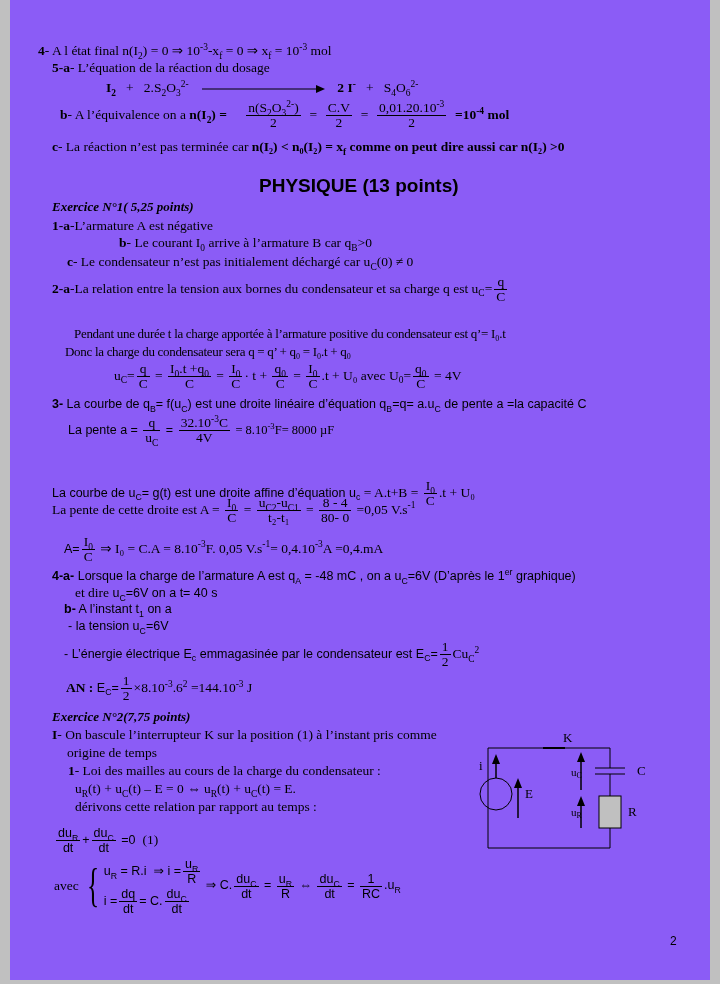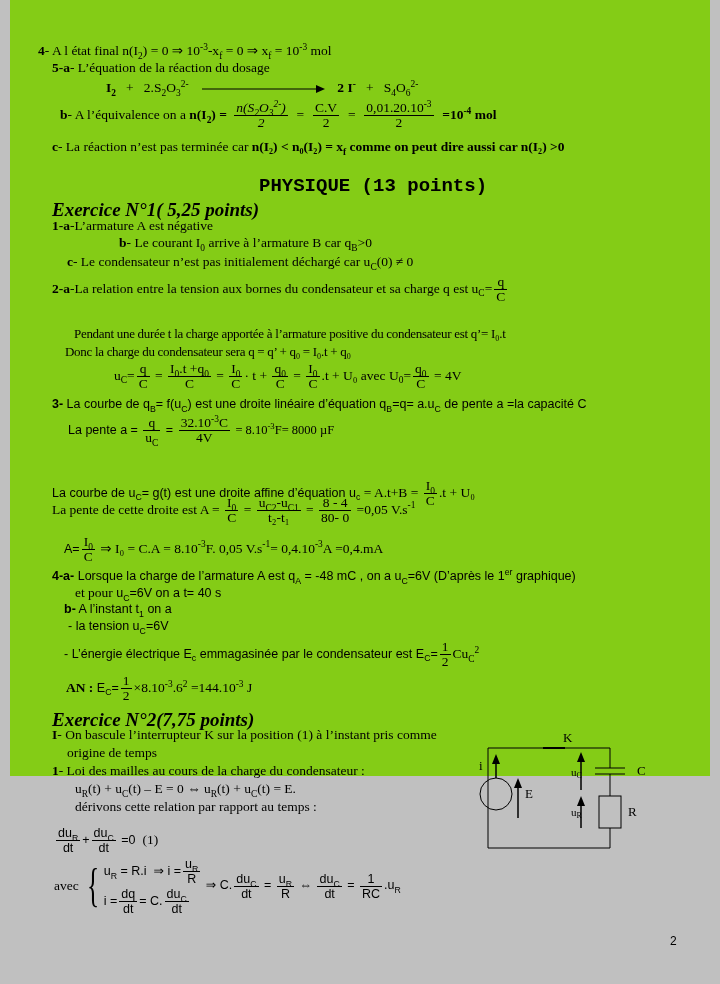--- a/index.html
+++ b/index.html
@@ -1,22 +1,22 @@
 <!DOCTYPE html>
 <html><head>
 <meta charset="utf-8">
 <style>
   html, body { margin:0; padding:0; }
   body { width:720px; height:984px; background:#c0c0c0; position:relative; overflow:hidden; }
-  .page { position:absolute; left:10px; top:0; width:700px; height:776px; background:#84cc16; }
+  .page { position:absolute; left:10px; top:0; width:700px; height:980px; background:#8b5cf6; }
   .ln { position:absolute; white-space:nowrap; color:#000; }
   .ser { font-family:"Liberation Serif", serif; font-size:13.5px; }
   .sans { font-family:"Liberation Sans", sans-serif; font-size:12.5px; }
-  .bi { font-weight:bold; font-style:italic; font-size:19px; }
-  .title { font-family:Liberation Mono, monospace; font-weight:bold; font-size:19px; }
+  .bi { font-weight:bold; font-style:italic; font-size:13px; }
+  .title { font-family:Liberation Sans, sans-serif; font-weight:bold; font-size:19px; }
   sub, sup { font-size:70%; line-height:0; }
   .frac { display:inline-block; vertical-align:middle; text-align:center; margin:0 2px; }
   .frac > span { display:block; line-height:14px; padding:0 2px; }
   .frac > span.num { border-bottom:1px solid #000; }
   .pn { font-family:"Liberation Sans", sans-serif; font-size:12px; }
   .brace { display:inline-block; vertical-align:middle; font-size:46px; line-height:46px; font-family:"Liberation Serif", serif; transform:scaleX(0.55); margin-right:-4px; }
   .sys { display:inline-block; vertical-align:middle; }
   .sys > div { height:30px; line-height:30px; }
 </style>
 </head>
@@ -37,21 +37,21 @@
     <svg width="130" height="10" style="vertical-align:middle; margin:0 6px;">
       <line x1="4" y1="5" x2="118" y2="5" stroke="#000" stroke-width="1.2"></line>
       <polygon points="118,1 127,5 118,9" fill="#000"></polygon>
     </svg>
     <b><span>2 I</span><sup>-</sup></b>
     &nbsp;&nbsp;<span>+</span>&nbsp;&nbsp;
     <span>S</span><sub>4</sub>O<sub>6</sub><sup>2-</sup>
   </div>
   <div class="ln ser" style="left:50px; top:101px;">
     <b>b</b><span>- A l’équivalence on a </span><b><span>n(I</span><sub>2</sub>) =</b>
-    <span class="frac" style="margin-left:4px;font-style:italic;"><span class="num"><span>n(S</span><sub>2</sub>O<sub>3</sub><sup>2-</sup>)</span><span>2</span></span>
+    <span class="frac" style="margin-left:16px;"><span class="num"><span>n(S</span><sub>2</sub>O<sub>3</sub><sup>2-</sup>)</span><span>2</span></span>
     &nbsp;=&nbsp;
     <span class="frac"><span class="num">C.V</span><span>2</span></span>
     &nbsp;=&nbsp;
     <span class="frac"><span class="num"><span>0,01.20.10</span><sup>-3</sup></span><span>2</span></span>
     &nbsp;<b><span>=10</span><sup>-4</sup><span> mol</span></b>
   </div>
   <div class="ln ser" style="left:42px; top:139px;">
     <b>c</b><span>- La réaction n’est pas terminée car </span><b><span>n(I₂) &lt; n₀(I₂) = x</span><sub>f</sub><span>  comme on peut dire aussi car n(I₂) &gt;0</span></b>
   </div>
 
@@ -103,41 +103,41 @@
   </div>
   <div class="ln ser" style="left:54px; top:535px;">
     <span class="sans">A=</span><span class="frac"><span class="num">I<sub>0</sub></span><span>C</span></span>
     <span> ⇒ I₀ = C.A = 8.10</span><sup>-3</sup><span>F. 0,05 V.s</span><sup>-1</sup><span>= 0,4.10</span><sup>-3</sup><span>A =0,4.mA</span>
   </div>
 
   <div class="ln sans" style="left:42px; top:569px;">
     <b>4-a-</b><span> Lorsque la charge de l’armature A est q</span><sub>A</sub><span> = -48 mC , on a u</span><sub>C</sub><span>=6V (D’après le 1</span><sup>er</sup><span> graphique)</span>
   </div>
   <div class="ln sans" style="left:65px; top:585px;">
-    <span class="ser">et pour </span><span>u</span><sub>C</sub><span>=6V on a t= 40 s</span>
+    <span class="ser">et dire </span><span>u</span><sub>C</sub><span>=6V on a t= 40 s</span>
   </div>
   <div class="ln sans" style="left:54px; top:602px;">
     <b>b-</b><span> A l’instant t</span><sub>1</sub><span> on a</span>
   </div>
   <div class="ln sans" style="left:58px; top:619px;">
     <span>- la tension u</span><sub>C</sub><span>=6V</span>
   </div>
   <div class="ln sans" style="left:54px; top:640px;">
     <span>- L’énergie électrique E</span><sub>c</sub><span> emmagasinée par le condensateur est E</span><sub>C</sub><span>=</span><span class="frac ser"><span class="num">1</span><span>2</span></span><span class="ser">Cu<sub>C</sub><sup>2</sup></span>
   </div>
   <div class="ln sans" style="left:56px; top:674px;">
     <b class="ser">AN :</b><span> E</span><sub>C</sub><span>=</span><span class="frac ser"><span class="num">1</span><span>2</span></span><span class="ser"><span>×8.10</span><sup>-3</sup><span>.6</span><sup>2</sup><span> =144.10</span><sup>-3</sup><span> J</span></span>
   </div>
 
   <div class="ln ser bi" style="left:42px; top:709px;">Exercice N°2(7,75 points)</div>
   <div class="ln ser" style="left:42px; top:727px;">
     <b>I</b><span>- On bascule l’interrupteur K sur la position (1) à l’instant pris comme</span>
   </div>
   <div class="ln ser" style="left:57px; top:745px;">origine de temps</div>
-  <div class="ln ser" style="left:42px; top:763px;">
+  <div class="ln ser" style="left:58px; top:763px;">
     <b>1</b><span>-  Loi des mailles au cours de la charge du condensateur :</span>
   </div>
   <div class="ln ser" style="left:65px; top:781px;">u<sub>R</sub>(t) + u<sub>C</sub>(t) – E = 0 ⇔ u<sub>R</sub>(t) + u<sub>C</sub>(t) = E.</div>
   <div class="ln ser" style="left:65px; top:799px;">dérivons cette relation par rapport au temps :</div>
   <div class="ln sans" style="left:44px; top:818px;margin-top:8px;">
     <span class="frac"><span class="num">du<sub>R</sub></span><span>dt</span></span>+<span class="frac"><span class="num">du<sub>C</sub></span><span>dt</span></span><span> =0</span>&nbsp;&nbsp;<span class="ser">(1)</span>
   </div>
   <div class="ln sans" style="left:44px; top:856px;">
     <span class="ser" style="vertical-align:middle;">avec</span>
     <span class="brace">{</span>

